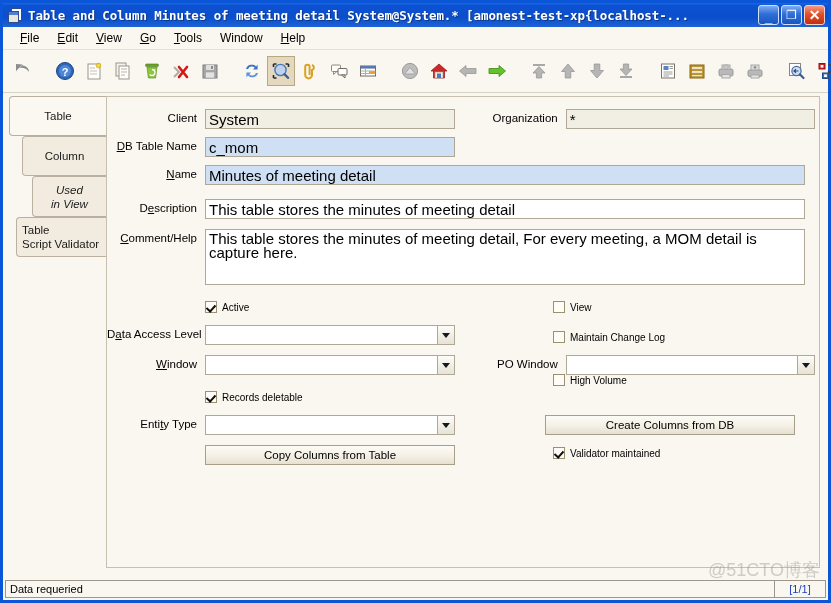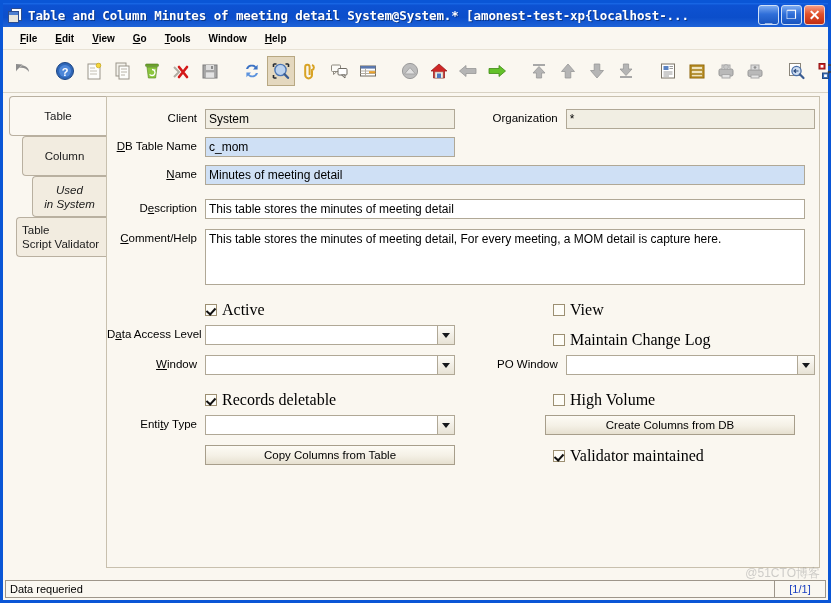--- a/index.html
+++ b/index.html
@@ -119,25 +119,24 @@
     flex: 0 0 22px;
     height: 22px;
     background: #faf7f0;
     display: flex;
     align-items: center;
     padding-left: 8px;
     border-bottom: 1px solid #e8e2d4;
   }
   .menu-item {
     padding: 3px 9px;
-    font-size: 10px;
+    font-size: 12px;
     color: #000000;
     cursor: default;
     white-space: nowrap;
-    font-weight: bold;
   }
   .menu-item u { text-decoration: underline; }
 
   
   #toolbar {
     flex: 0 0 42px;
     height: 42px;
     background: #faf7f0;
     display: flex;
     align-items: center;
@@ -228,21 +227,21 @@
     padding-top: 3px;
     white-space: nowrap;
   }
   .lbl u { text-decoration: underline; }
 
   .fld {
     box-sizing: border-box;
     border: 1px solid #b0a896;
     background: #f1eee3;
     font-family: "Liberation Sans", sans-serif;
-    font-size: 12px;
+    font-size: 15px;
     color: #000;
     padding: 2px 3px;
     height: 20px;
     line-height: 15px;
     overflow: hidden;
     white-space: nowrap;
   }
   .fld.blue { background: #cfe0f5; }
   .fld.white { background: #ffffff; }
   .fld.area {
@@ -303,24 +302,23 @@
   .cbx.on .box::after {
     content: "";
     position: absolute;
     left: 2px; top: 1px;
     width: 4px; height: 7px;
     border: solid #101010;
     border-width: 0 2px 2px 0;
     transform: rotate(42deg);
   }
   .cbx .cbl {
-    font-size: 16px;
+    font-size: 10px;
     color: #000;
     white-space: nowrap;
-    font-family: Liberation Serif, serif;
   }
 
   
   .btn {
     box-sizing: border-box;
     height: 20px;
     border: 1px solid #a79e8b;
     background: linear-gradient(to bottom, #fdfbf5 0%, #f4f0e5 55%, #e6e0d0 100%);
     font-size: 11.5px;
     color: #000;
@@ -360,21 +358,21 @@
     font-size: 11px;
     color: #1a3fc0;
     display: flex;
     align-items: center;
     justify-content: center;
     box-sizing: border-box;
   }
   #watermark {
     position: absolute;
     right: 8px; bottom: 18px;
-    font-size: 12px;
+    font-size: 18px;
     color: rgba(150,150,150,0.45);
     font-family: "Liberation Sans", sans-serif;
     pointer-events: none;
     white-space: nowrap;
     margin-top: 40px;
   }
 </style>
 </head>
 <body>
 
@@ -645,21 +643,21 @@
 
     <div id="tabstrip">
       <div class="vtab sel" id="tab-table">
         <span>Table</span>
       </div>
       <div class="vtab" id="tab-column">
         <span>Column</span>
       </div>
       <div class="vtab italic" id="tab-used">
         <span>Used</span>
-        <span>in System</span>
+        <span>in View</span>
       </div>
       <div class="vtab" id="tab-script">
         <span>Table</span>
         <span>Script Validator</span>
       </div>
     </div>
 
     <div id="formpanel">
 
       <div class="row" style="left:0; top:12px; width:350px;">
@@ -743,21 +741,21 @@
         </div>
       </div>
 
       <div class="row" style="left:98px; top:294px;">
         <div class="cbx on">
           <span class="box"></span>
           <span class="cbl">Records deletable</span>
         </div>
       </div>
 
-      <div class="row" style="left:446px; top:294px;">
+      <div class="row" style="left:446px; top:277px;">
         <div class="cbx">
           <span class="box"></span>
           <span class="cbl">High Volume</span>
         </div>
       </div>
 
       <div class="row" style="left:0; top:318px; width:350px;">
         <div class="lbl" style="width:90px;">Enti<u>t</u>y Type</div>
         <div class="combo blue" style="width:250px; margin-left:8px;">
           <span class="val">User maintained</span>

